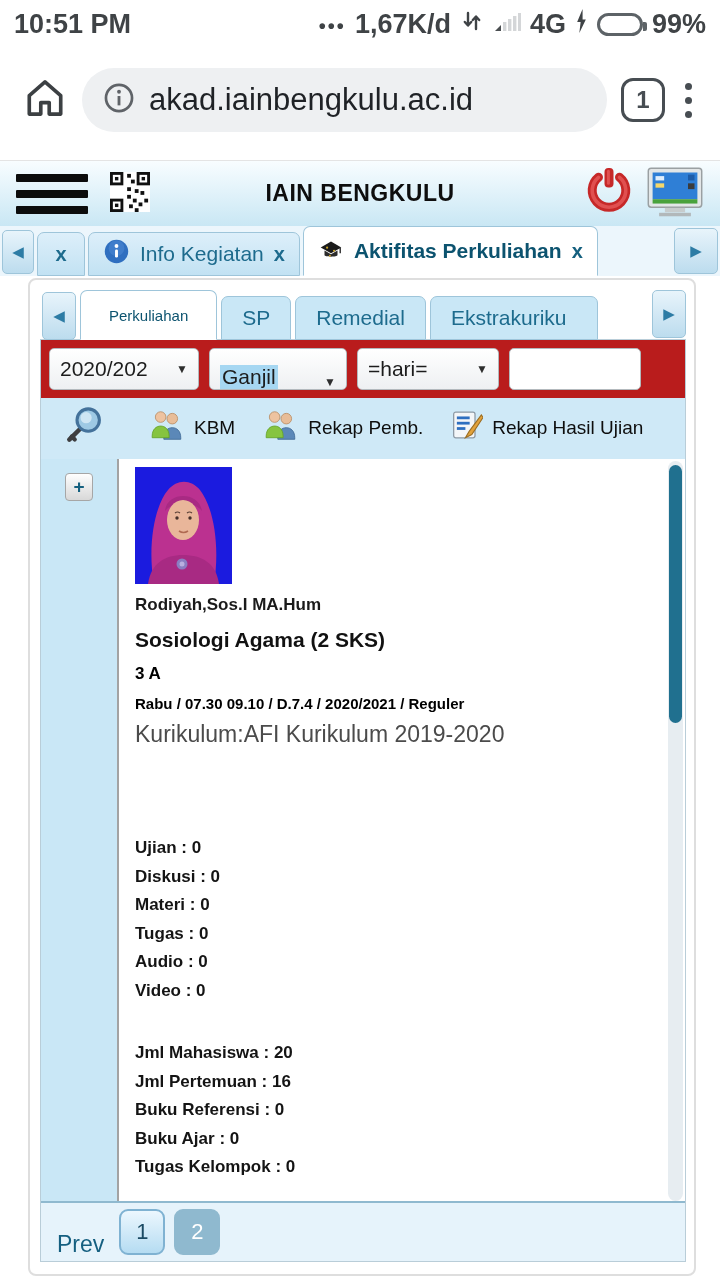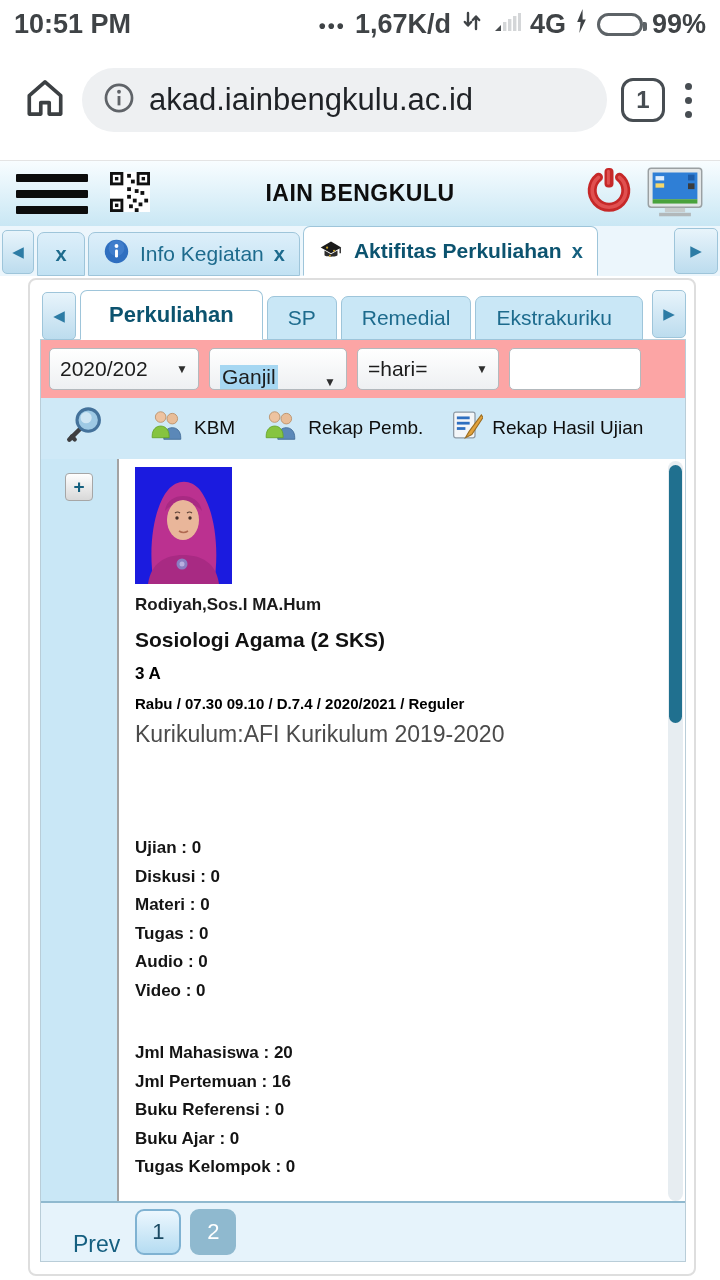--- a/index.html
+++ b/index.html
@@ -50,29 +50,29 @@
   .window-tabs .scroll-btn.right { margin-left:auto; width:44px; height:46px; }
 
   
   .outer-box { margin:2px 24px 0 28px; border:2px solid #dedede; border-radius:8px;
     padding:8px 8px 12px 10px; background:#fff; }
 
   
   .sub-tabs { display:flex; align-items:flex-end; gap:4px; position:relative; height:52px; padding-left:2px; }
   .stab { padding:0 20px; height:44px; display:flex; align-items:center; background:#c9e7f6;
     border:1px solid #9ec5da; border-radius:7px 7px 0 0; color:#1d6b8d; font-size:21px; white-space:nowrap; }
-  .stab.active { height:50px; background:#fff; border-bottom-color:#fff; font-weight:700;
-    color:#0c536f; font-size:22px; padding:0 28px; z-index:2; }
+  .stab.active { height:50px; background:#fff; border-bottom-color:#fff; font-weight:400;
+    color:#0c536f; font-size:15px; padding:0 28px; z-index:2; }
   .stab.clipped { width:168px; overflow:hidden; }
   .sub-tabs .scroll-btn { height:48px; width:34px; margin-bottom:0; }
   .sub-tabs .scroll-btn.right { position:absolute; right:0; bottom:2px; z-index:3; }
 
   
   .panel { border:1px solid #b9cdd8; margin-top:-1px; background:#fff; }
-  .filter-row { background:#fca5a5; padding:8px 8px; display:flex; gap:10px; }
+  .filter-row { background:#b91c1c; padding:8px 8px; display:flex; gap:10px; }
   .dropdown { height:42px; background:linear-gradient(#ffffff,#eef0f2); border:1px solid #b3b9bd;
     border-radius:5px; display:flex; align-items:center; justify-content:space-between;
     padding:0 10px; font-size:21px; color:#1c1c1c; }
   .dd-year { width:150px; } .dd-sem { width:138px;align-items:flex-end; } .dd-day { width:142px; }
   .dd-caret { font-size:12px; color:#2e2e2e; margin-left:6px; }
   .dd-sel { background:#a6d7f2; padding:0 2px; }
   .filter-input { width:132px; height:42px; border:1px solid #b3b9bd; border-radius:5px; background:#fff; font-size:20px; padding:0 8px; }
 
   .toolbar { background:#cfe9f7; padding:6px 12px 8px; display:flex; align-items:center; font-size:19px; color:#0e0e0e; }
   .tool { display:flex; align-items:center; gap:9px; margin-right:28px; }
@@ -93,21 +93,21 @@
   .schedule { font-size:15px; font-weight:700; margin-top:11px; }
   .curriculum { font-size:23px; color:#4b4b4b; margin-top:9px; }
   .stats-a { margin-top:86px; }
   .stats-b { margin-top:34px; }
   .stat-line { font-size:17px; font-weight:700; color:#141414; line-height:28.5px; }
   .scrollbar { position:absolute; top:2px; right:2px; bottom:0; width:15px; background:#e7edf1; border-radius:8px; }
   .scroll-thumb { position:absolute; top:4px; left:1px; width:13px; height:258px; background:#20708f; border-radius:7px; }
 
   
   .pagination { background:#e6f3fb; border-top:2px solid #8fb9cf; height:60px; display:flex;
-    align-items:flex-start; padding-left:32px; gap:9px; overflow:hidden; }
+    align-items:flex-start; padding-left:16px; gap:9px; overflow:hidden; }
   .prev-label { color:#155f80; font-size:23px; margin-top:28px; margin-right:6px; }
   .page-btn { width:46px; height:46px; margin-top:6px; border:2px solid #7fb2d2; border-radius:9px;
     background:linear-gradient(#ecf7fe,#b5dcf2); color:#1b4a63; font-size:22px;
     display:flex; align-items:center; justify-content:center; }
   .page-btn.alt { background:#8fb9cf; border-color:#8fb9cf; color:#fff; }
 </style>
 </head>
 <body>
 
 <div class="status-bar">

